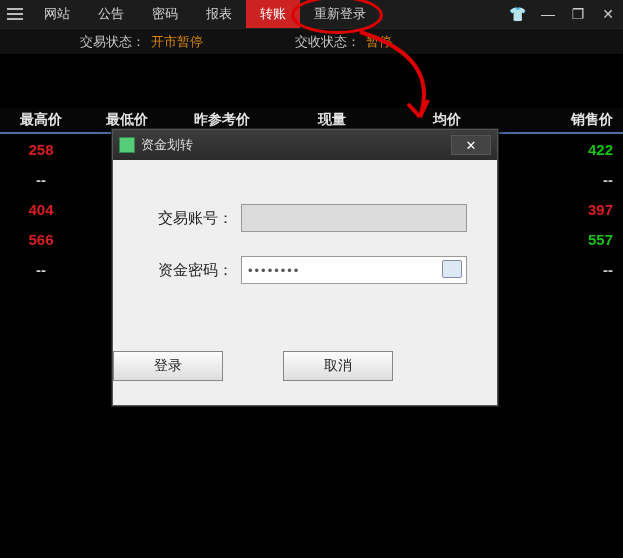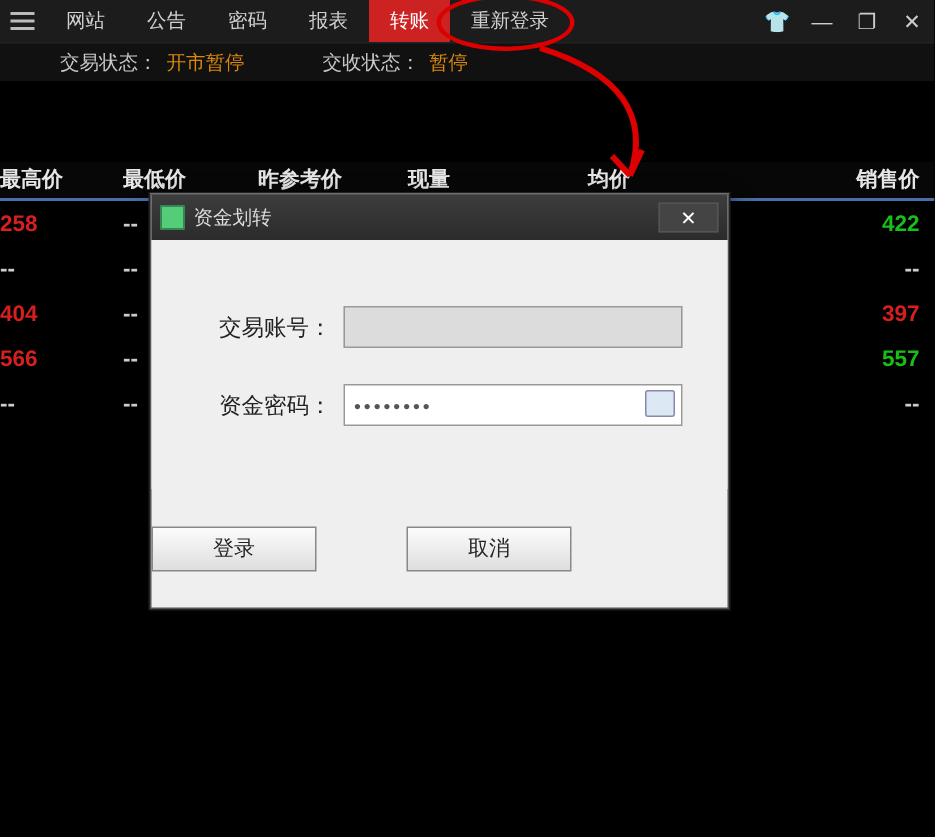--- a/index.html
+++ b/index.html
@@ -30,49 +30,49 @@
   .win-icon {
     width: 30px; display:flex; align-items:center; justify-content:center;
     font-size:14px; color:#ccc; cursor:pointer;
   }
   
   .status-bar {
     background:#111; height:26px; font-size:13px;
     display:flex; align-items:center; padding-left:40px; gap:6px;
     border-top:1px solid #222;
   }
-  .status-bar .label { color:#c8c8c8; }
+  .status-bar .label { color:#c8c8c8;margin-left:40px; }
   .status-bar .val-orange { color:#d9880c; font-weight:normal; }
   .status-bar .gap { width:40px; }
   
   .table-header {
     margin-top:54px;
     height:26px; background:#070707;
     display:flex; align-items:center;
     color:#e6e6e6; font-size:14px; font-weight:bold;
     border-bottom:2px solid #4a6ea5;
   }
-  .col { text-align:left; }
+  .col { text-align:center; }
   .c1 { width:82px; }
   .c2 { width:90px; }
   .c3 { width:100px; }
   .c4 { width:110px; }
   .c5 { width:120px; }
   .c6 { width:121px; text-align:right; padding-right:10px;}
   
   .data-row {
     height:30px; display:flex; align-items:center;
     font-size:15px; font-weight:bold;
   }
   .red { color:#d81f1f; }
   .green { color:#16c016; }
   .dash { color:#ccc; }
   
   .modal {
-    position:absolute; left:100px; top:129px; width:386px;
+    position:absolute; left:112px; top:129px; width:386px;
     background:#efefef; border:1px solid #555;
     box-shadow: 0 0 0 1px #222, 3px 3px 12px rgba(0,0,0,.6);
   }
   .modal-title {
     height:30px; background:linear-gradient(#3d3d3d,#2b2b2b);
     display:flex; align-items:center; padding:0 6px; color:#ddd; font-size:13px;
   }
   .modal-title .tico { width:16px; height:16px; background:#5c7; margin-right:6px; border:1px solid #385; }
   .modal-title .spacer { flex:1; }
   .modal-close {

